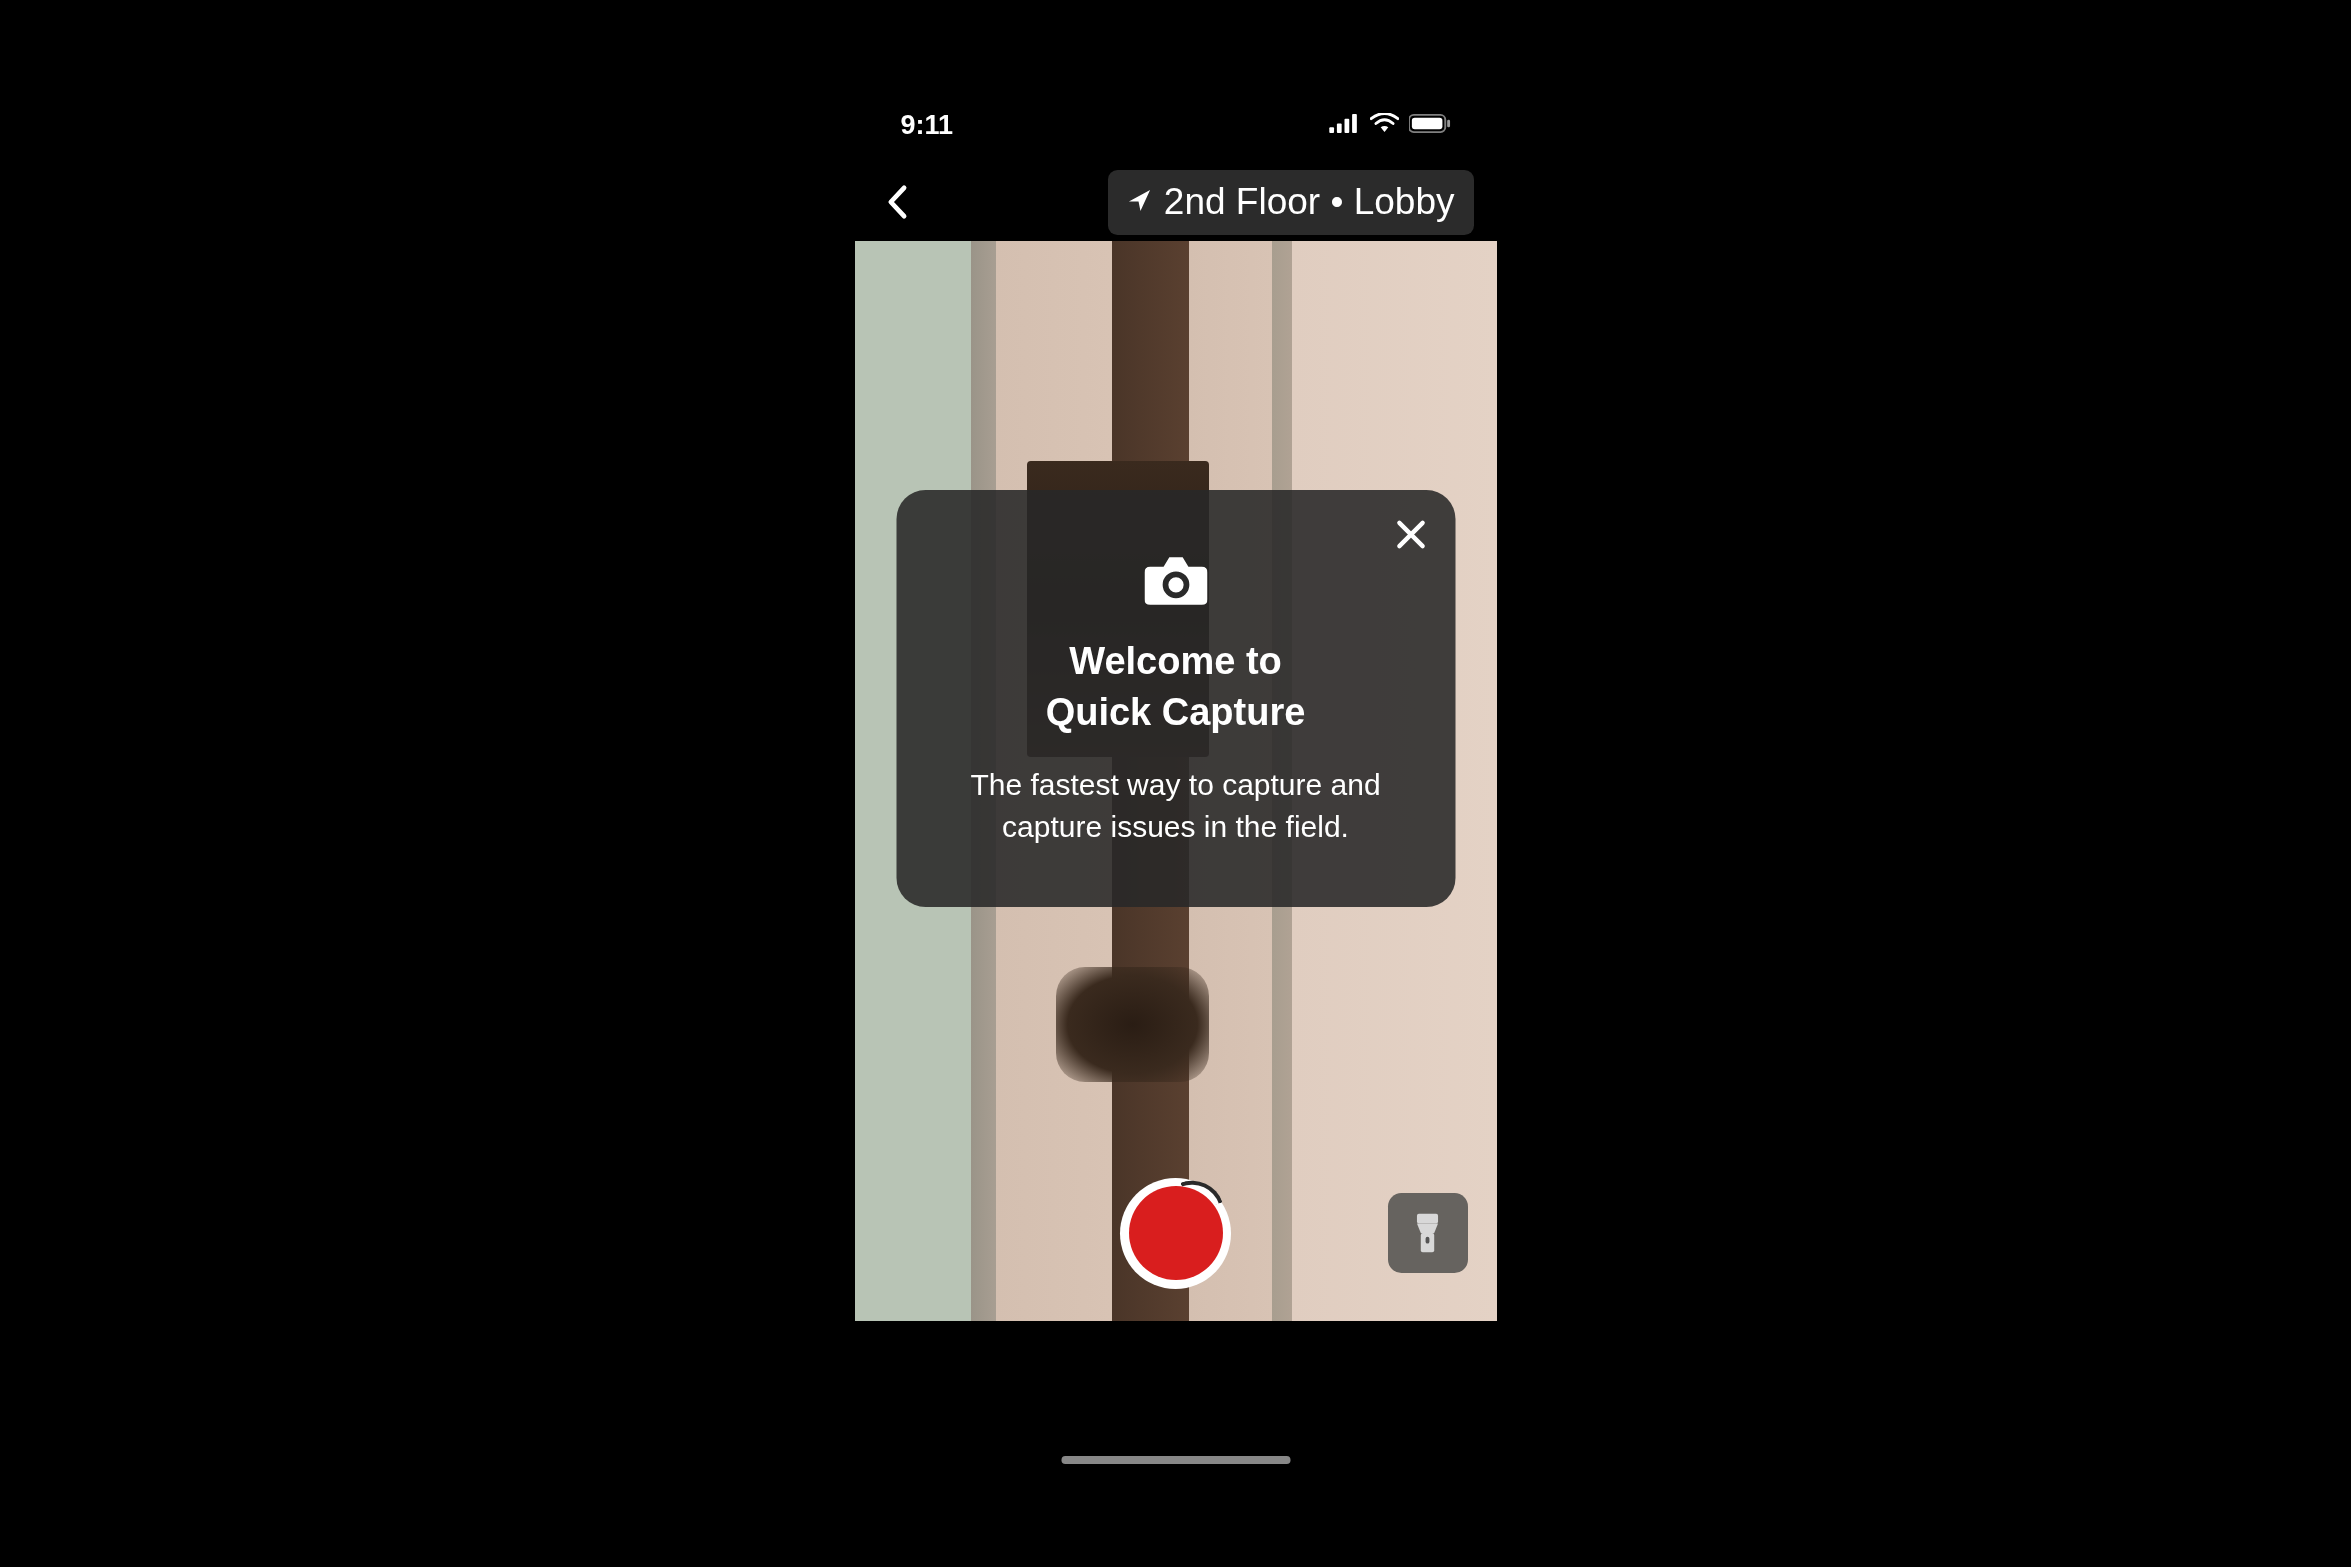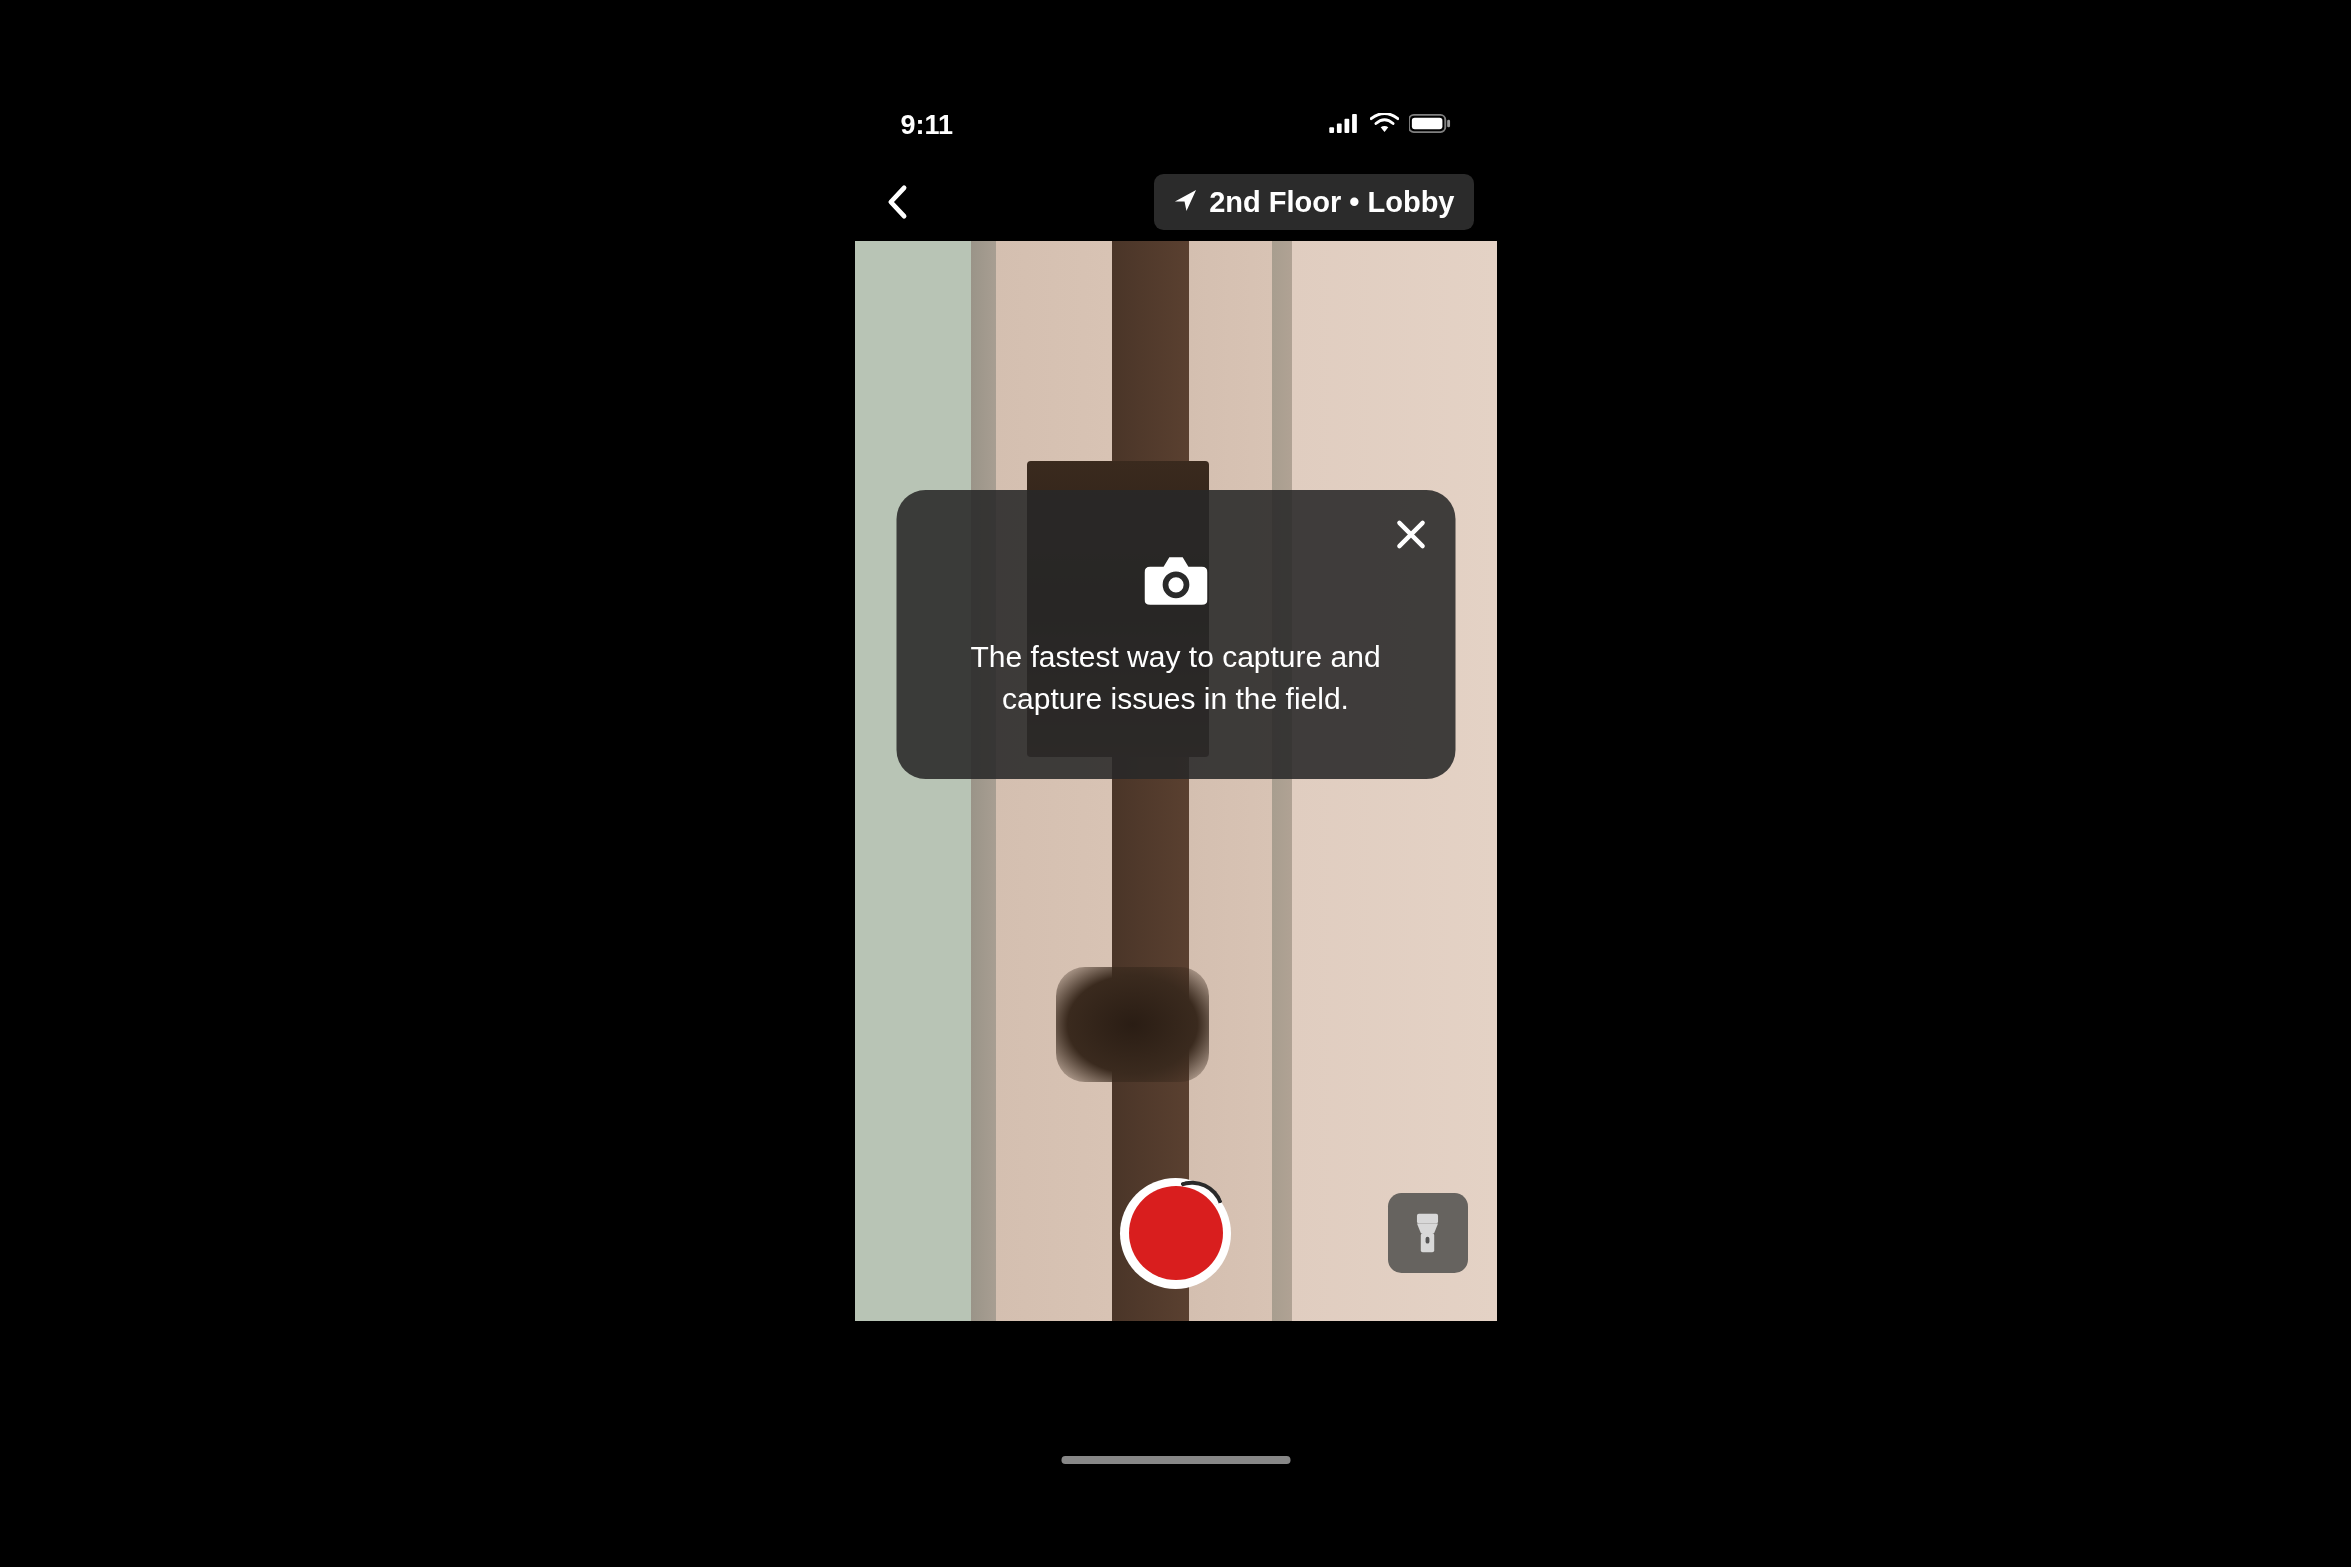--- a/index.html
+++ b/index.html
@@ -72,22 +72,22 @@
       border-radius: 9.6px;
       padding: 11.5px 19px;
       display: flex;
       align-items: center;
       gap: 11.5px;
       color: #ffffff;
       cursor: pointer;
     }
     
     .location-text {
-      font-size: 29px;
-      font-weight: 700;
+      font-size: 37px;
+      font-weight: 400;
     }
     
     .camera-viewport {
       position: relative;
       height: 1080px;
       background: linear-gradient(90deg, 
         #b8c4b5 0%, 
         #b8c4b5 18%, 
         #9a9488 18%, 
         #a89e92 22%, 
@@ -299,20 +299,24 @@
         <svg width="31" height="31" viewBox="0 0 32 32">
           <path d="M4 4 L28 28 M28 4 L4 28" stroke="#ffffff" stroke-width="4.5" stroke-linecap="round"></path>
         </svg>
       </div>
       <div class="card-icon">
         <svg width="63" height="52" viewBox="0 0 66 54">
           <path d="M6 12 L20 12 L26 2 L40 2 L46 12 L60 12 Q66 12 66 18 L66 46 Q66 52 60 52 L6 52 Q0 52 0 46 L0 18 Q0 12 6 12 Z" fill="#ffffff"></path>
           <circle cx="33" cy="31" r="11" fill="none" stroke="#2a2a2a" stroke-width="6"></circle>
         </svg>
       </div>
+      <div class="card-title">
+        <span class="card-title-line">Welcome to</span>
+        <span class="card-title-line">Quick Capture</span>
+      </div>
       <div class="card-description">The fastest way to capture and capture issues in the field.</div>
     </div>
 
     <div class="camera-controls">
       <div class="shutter-button">
         <div class="shutter-inner"></div>
       </div>
       <div class="flashlight-button">
         <svg width="29" height="46" viewBox="0 0 30 48">
           <rect x="4" y="4" width="22" height="10" rx="2" fill="#d8d8d8"></rect>

